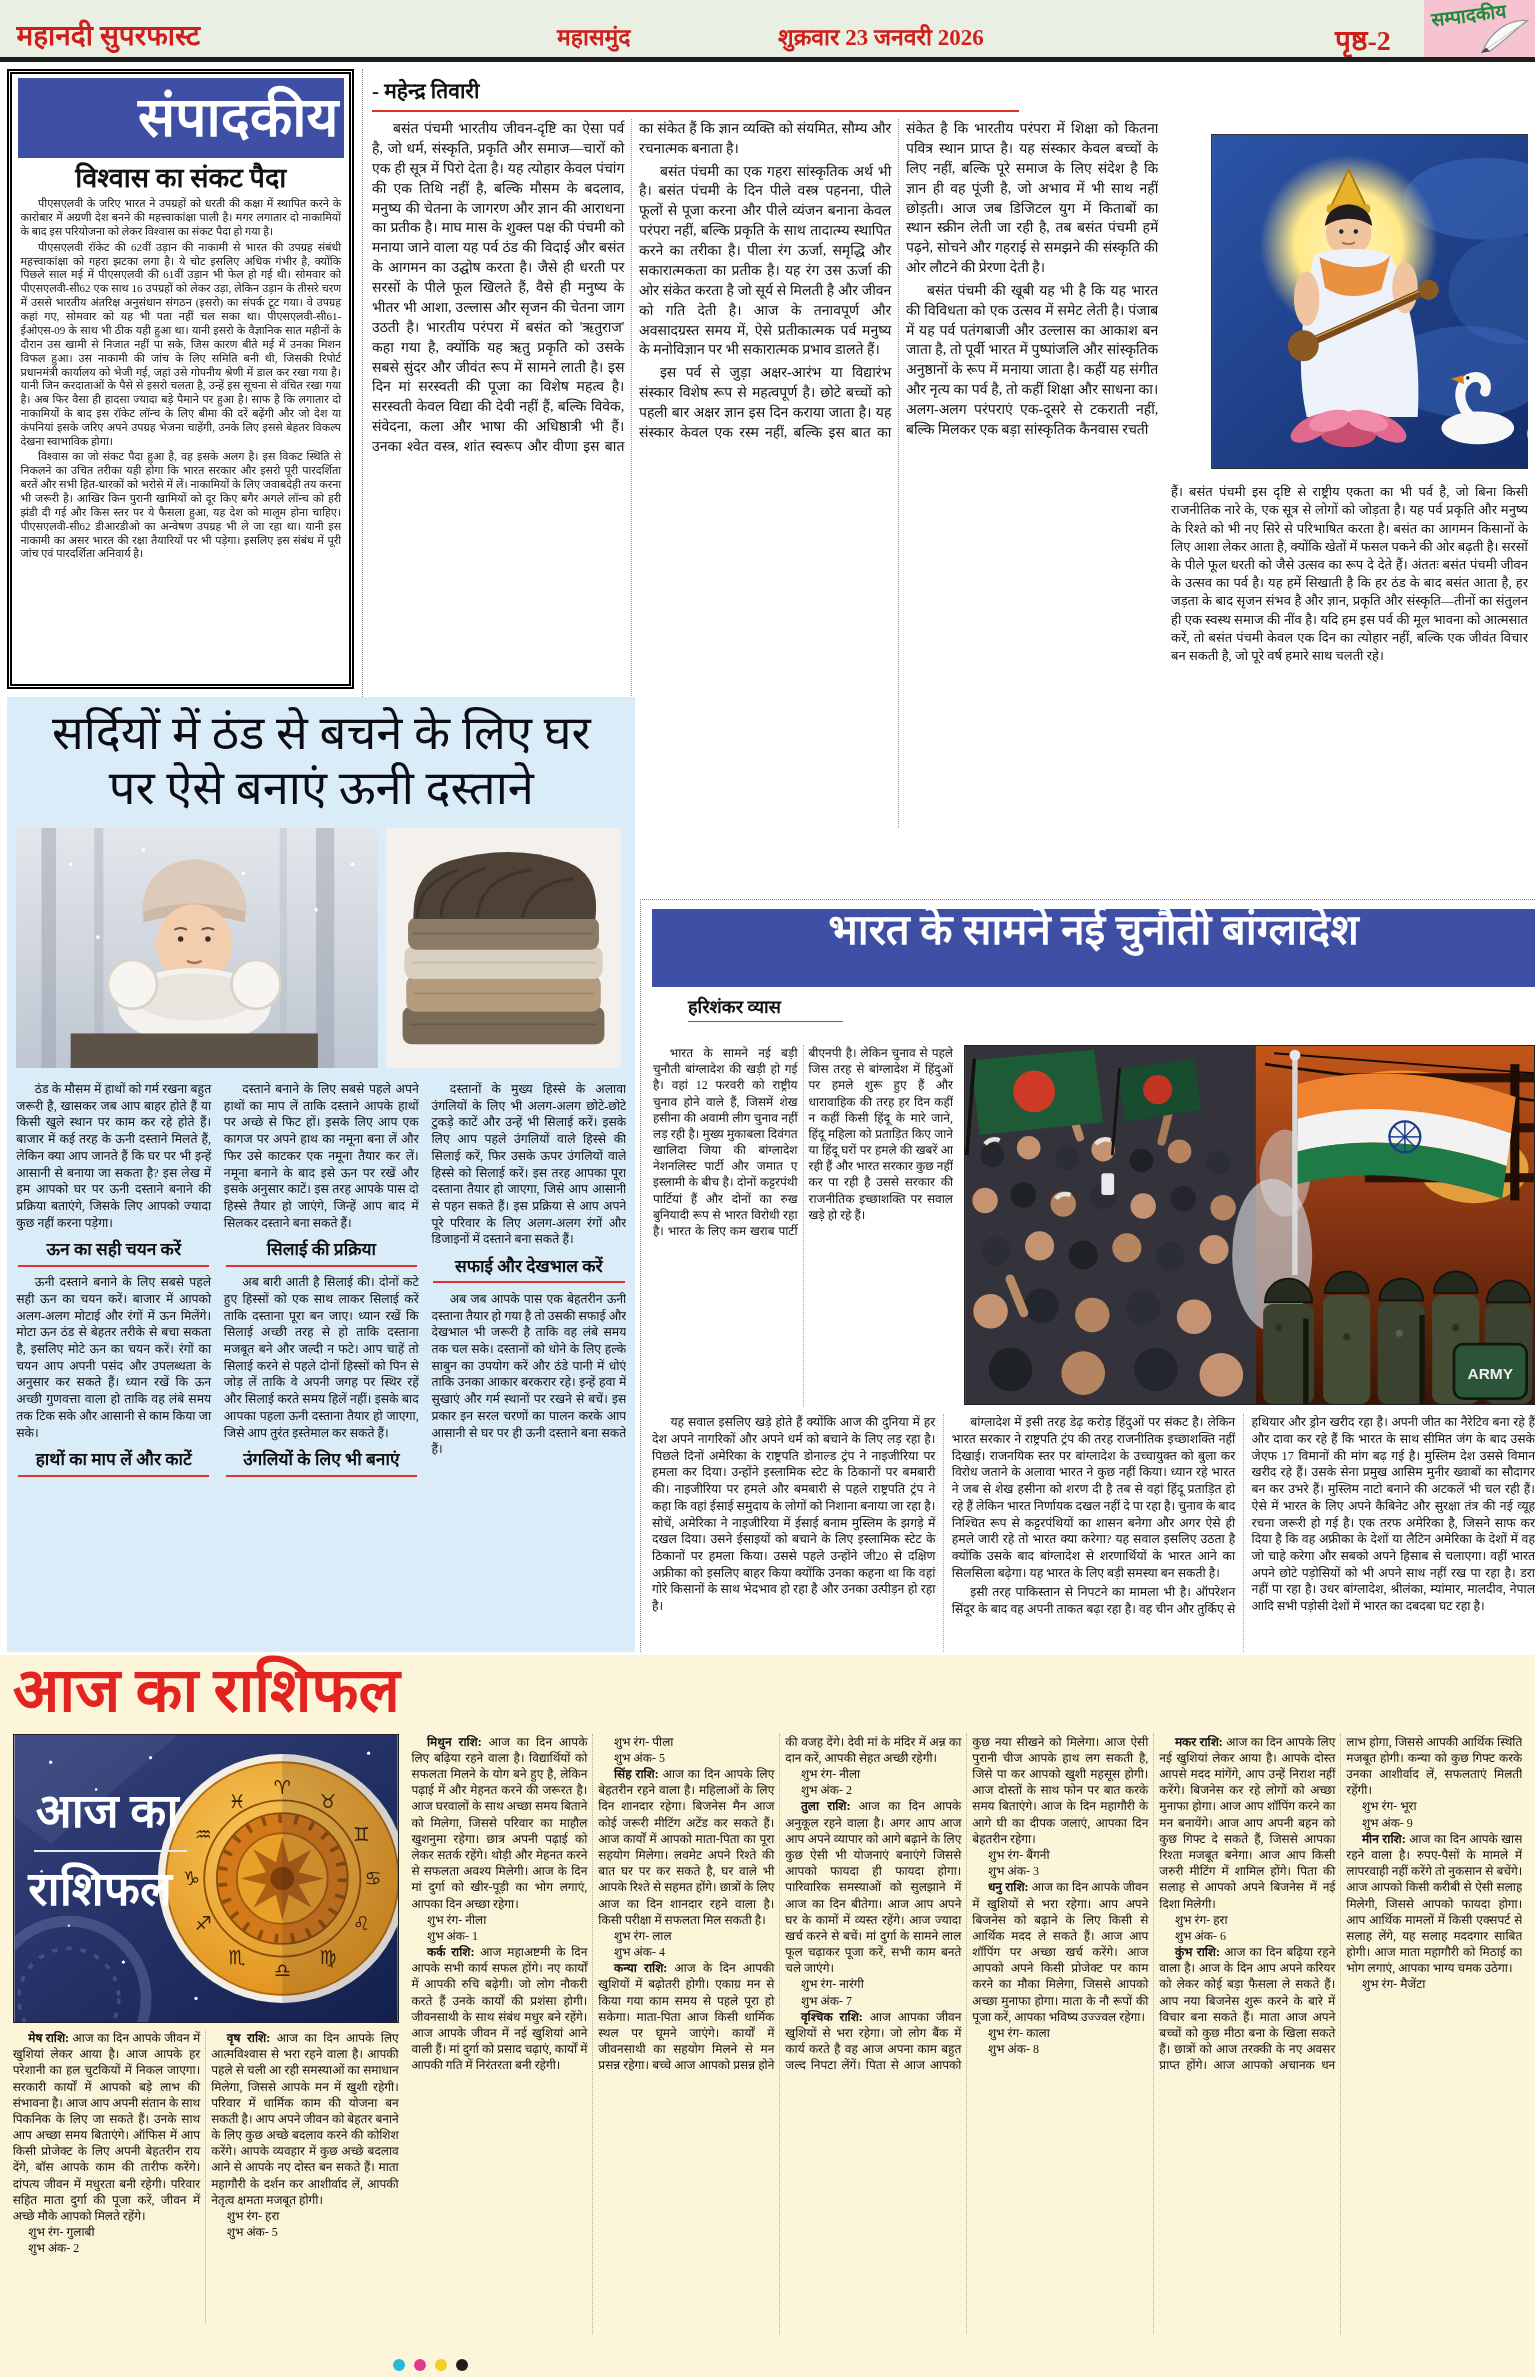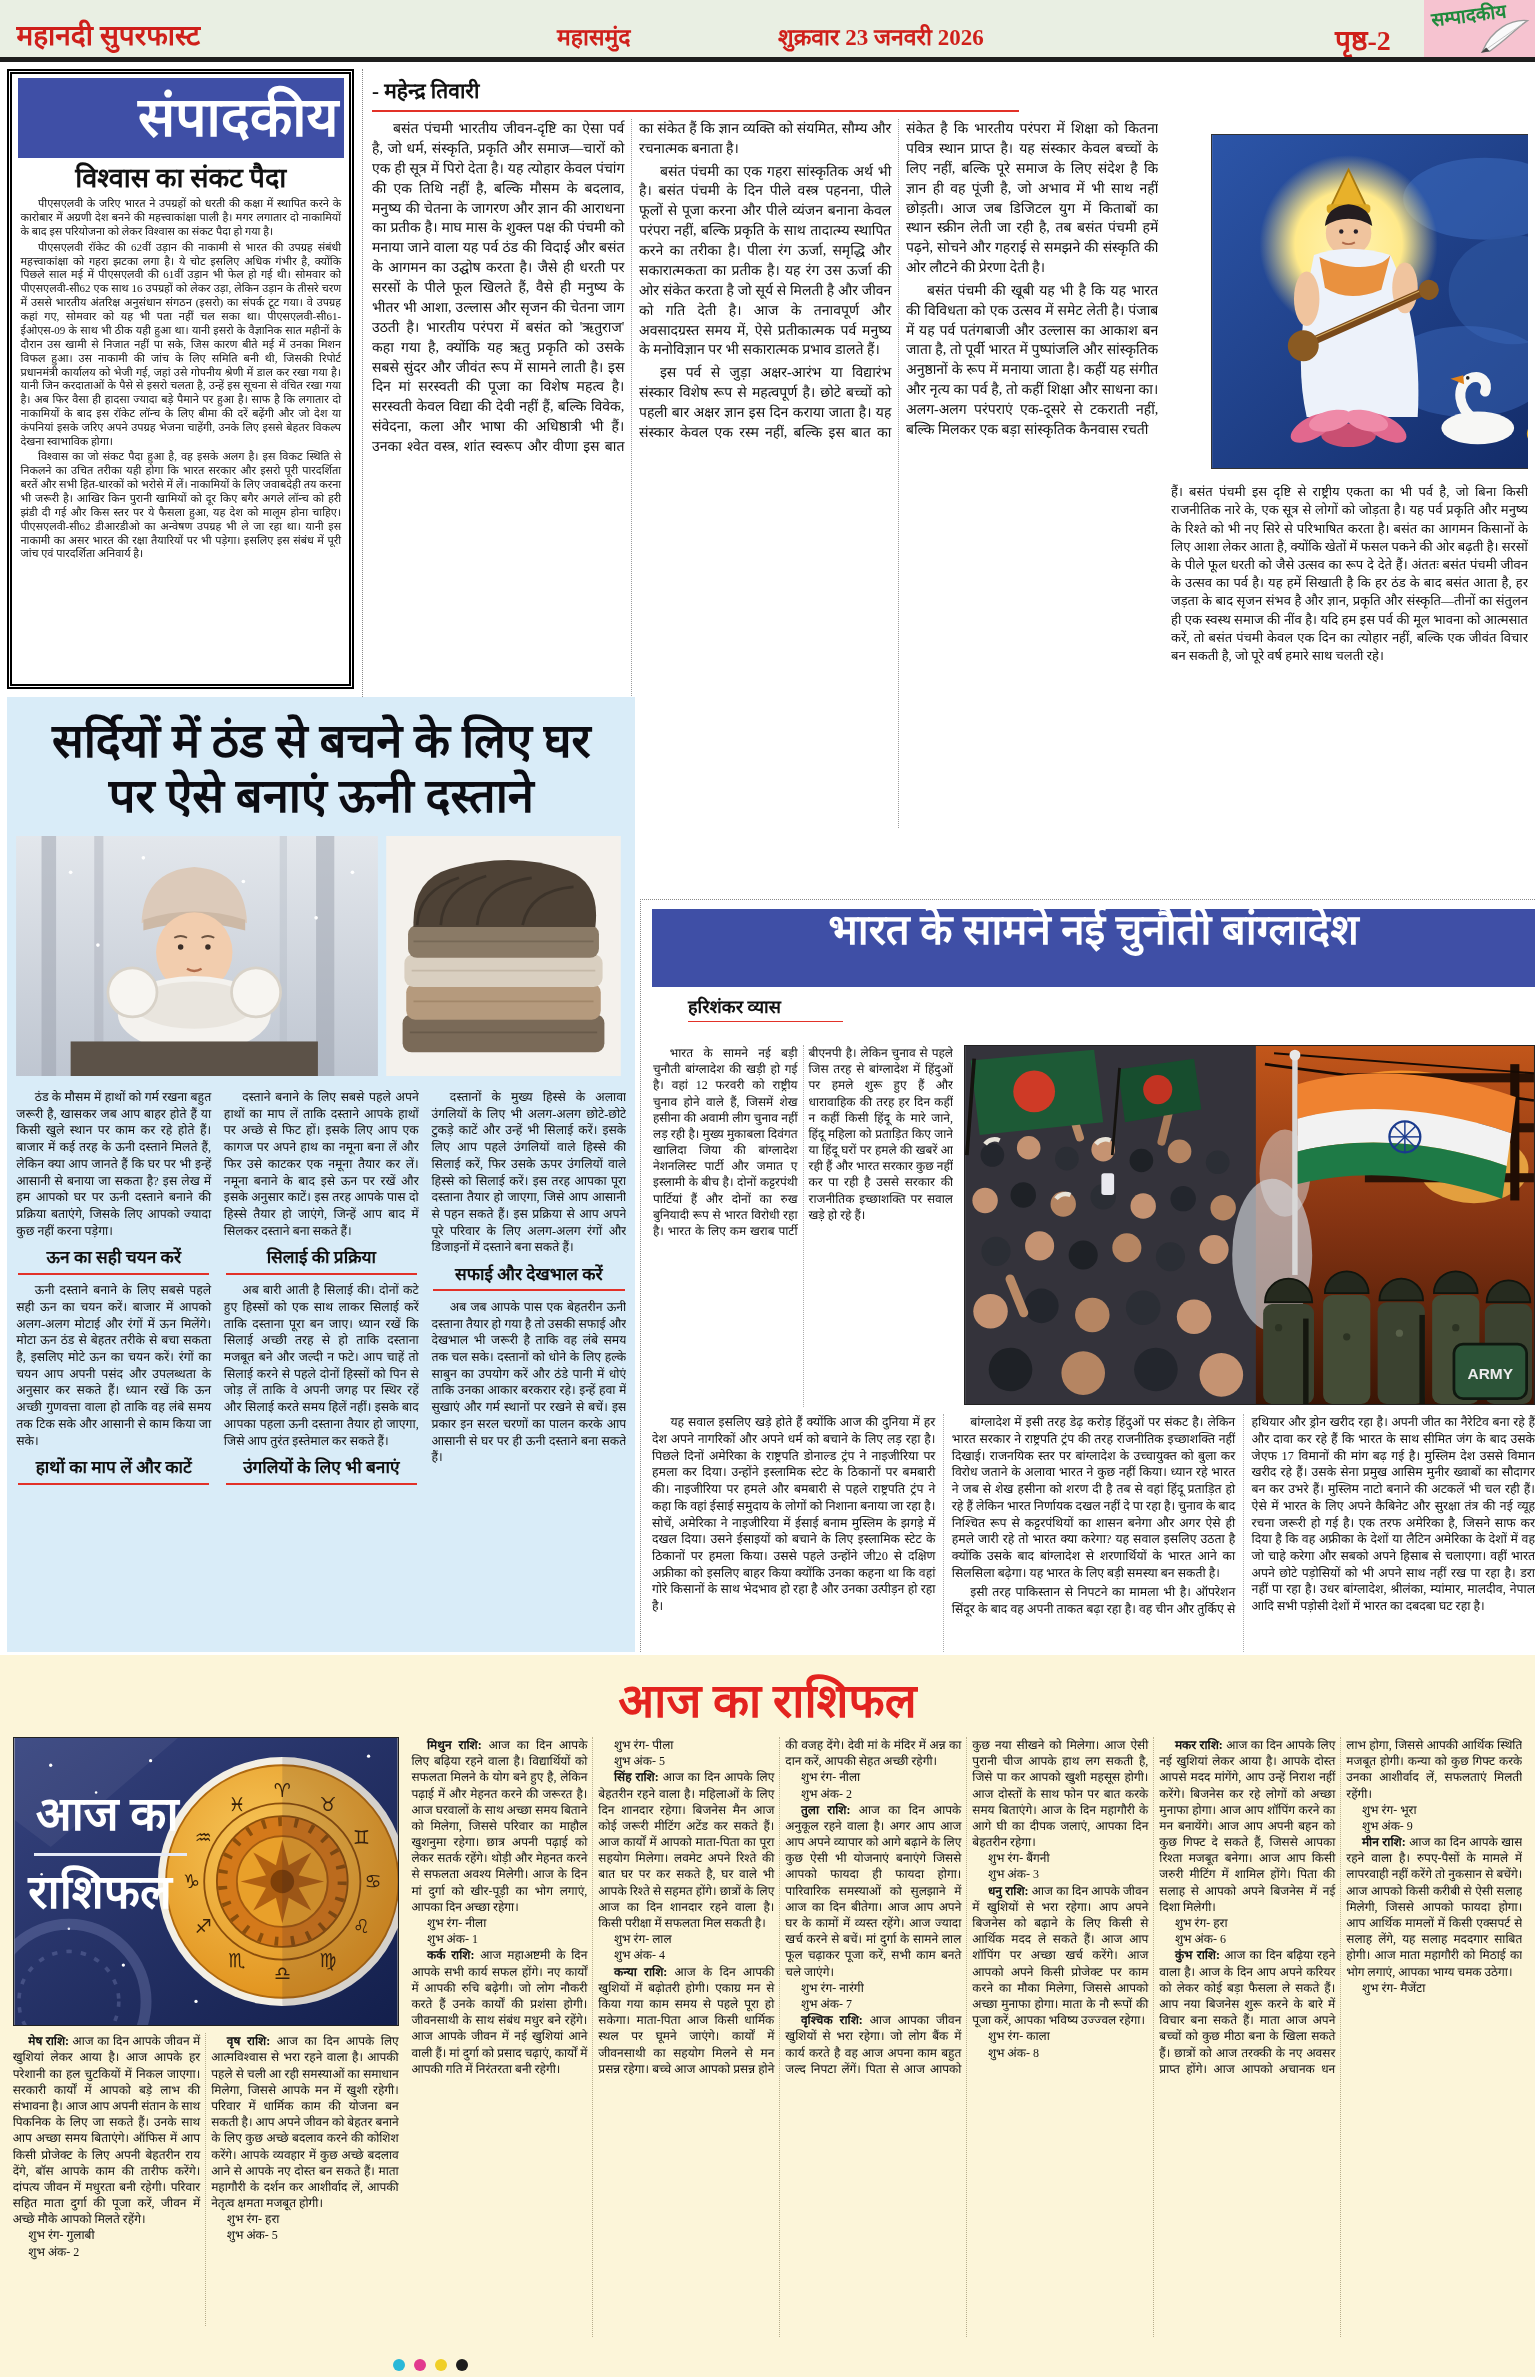--- a/index.html
+++ b/index.html
@@ -36,21 +36,21 @@
   .sar-cols{width:788px;column-count:3;column-gap:14.6px;column-rule:0.9px dotted #999;
     font-size:14px;line-height:1.42;text-align:justify;overflow:hidden;}
   .sar-cols p{margin:0 0 2.7px;text-indent:1.5em;}
   .sar-right{width:357px;}
   .sar-image{width:357px;height:335px;border:0.9px solid #333;box-sizing:border-box;}
   .sar-under{font-size:13px;line-height:1.4;text-align:justify;margin:5.5px 0 0;height:364px;overflow:hidden;}
 
   
   .gloves{position:absolute;left:7.3px;top:697px;width:628px;height:955px;background:#d9ecf8;
     box-sizing:border-box;padding:9px 9px 3.6px;overflow:hidden;}
-  .g-headline{text-align:center;font-weight:bold;font-size:47px;line-height:1.18;color:#0c0c12;margin:8px;}
+  .g-headline{text-align:center;font-weight:normal;font-size:47px;line-height:1.18;color:#0c0c12;margin:0;}
   .g-images{display:flex;gap:7.3px;margin:11px 0 9px;}
   .g-images figure{margin:0;}
   .g-cols{column-count:3;column-gap:12.7px;font-size:12.3px;line-height:1.36;text-align:justify;height:557px;overflow:hidden;}
   .g-cols p{margin:0 0 2.7px;text-indent:1.5em;}
   .g-sub{font-size:17.3px;font-weight:bold;text-align:center;border-bottom:2.7px solid #e23128;
     padding-bottom:4.5px;margin:9px 1.8px 7.3px;break-inside:avoid;line-height:1.15;}
 
   
   .bangladesh{position:absolute;left:640px;top:899px;width:895px;height:753px;
     border-left:1.8px dotted #888;border-top:1.8px dotted #888;box-sizing:border-box;
@@ -63,21 +63,21 @@
     font-size:12px;line-height:1.35;text-align:justify;overflow:hidden;}
   .bd-cols2 p{margin:0;text-indent:1.4em;}
   .bd-image{width:571px;height:360px;border:0.9px solid #222;box-sizing:border-box;margin:0;}
   .bd-cols3{margin-top:7.3px;column-count:3;column-gap:16.4px;column-rule:0.9px dotted #aaa;
     font-size:12.3px;line-height:1.36;text-align:justify;height:260px;overflow:hidden;}
   .bd-cols3 p{margin:0 0 2.7px;text-indent:1.5em;}
 
   
   .horoscope{position:absolute;left:0;top:1655px;width:1535px;height:722px;background:#fcf5d9;
     box-sizing:border-box;padding:3.6px 12.7px;overflow:hidden;}
-  .h-title{text-align:center;color:#e3231f;font-size:47px;font-weight:bold;margin:18px 0 11px;line-height:1.05;}
+  .h-title{text-align:left;color:#e3231f;font-size:61px;font-weight:bold;margin:0 0 11px;line-height:1.05;}
   .h-content{display:flex;gap:12.7px;}
   .h-left{width:386px;}
   .h-image{position:relative;width:386px;height:289px;overflow:hidden;border:0.9px solid #222;box-sizing:border-box;}
   .h-img-txt{position:absolute;color:#fff;font-weight:bold;font-size:47px;line-height:1;}
   .h-img-line{position:absolute;left:20px;top:115px;width:153px;height:2.7px;background:#e6eaf6;}
   .h-left-cols{margin-top:7.3px;column-count:2;column-gap:11px;column-rule:0.9px dotted #b7ad8d;
     font-size:12px;line-height:1.35;text-align:justify;height:293px;overflow:hidden;}
   .h-right-cols{flex:1;column-count:6;column-gap:11px;column-rule:0.9px dotted #b7ad8d;
     font-size:12px;line-height:1.35;text-align:justify;height:600px;overflow:hidden;}
   .h-entry{margin:0;text-indent:1.3em;}

